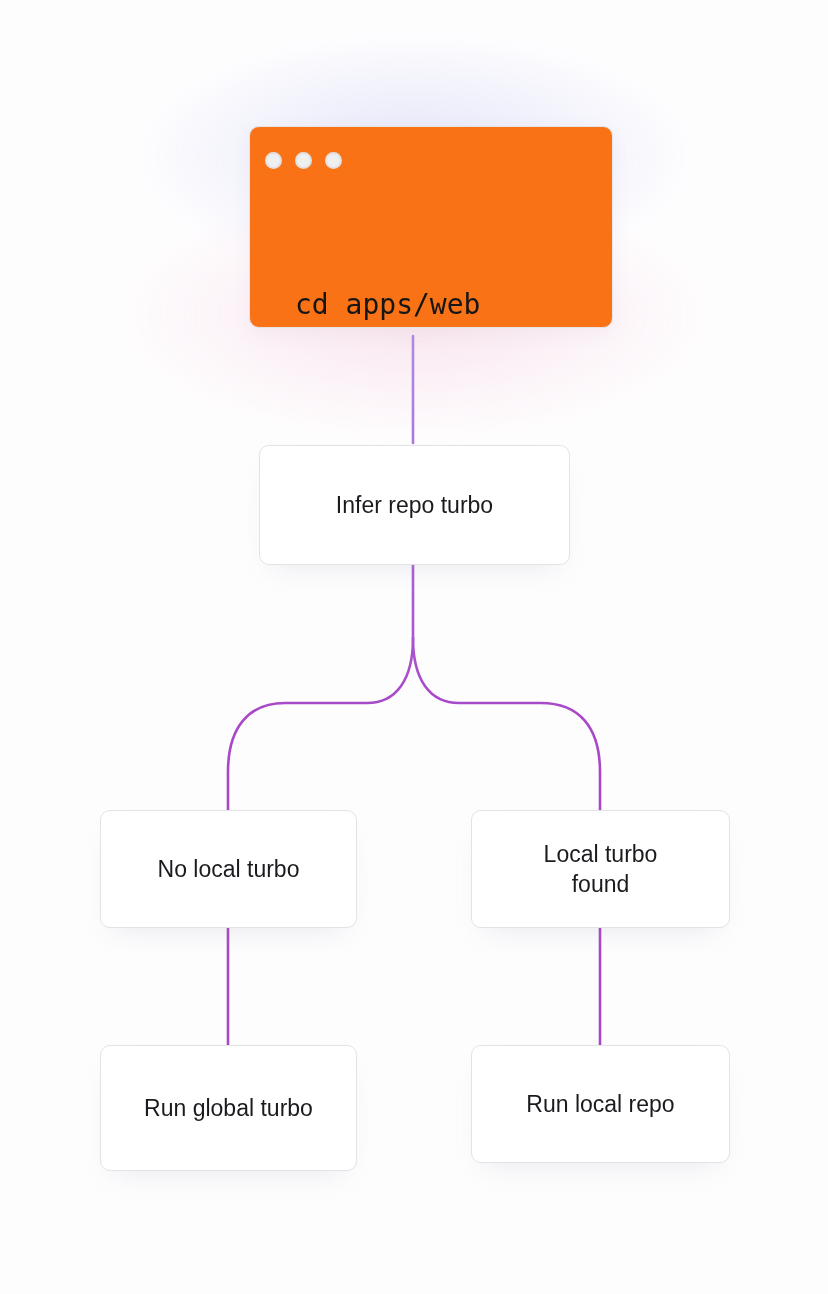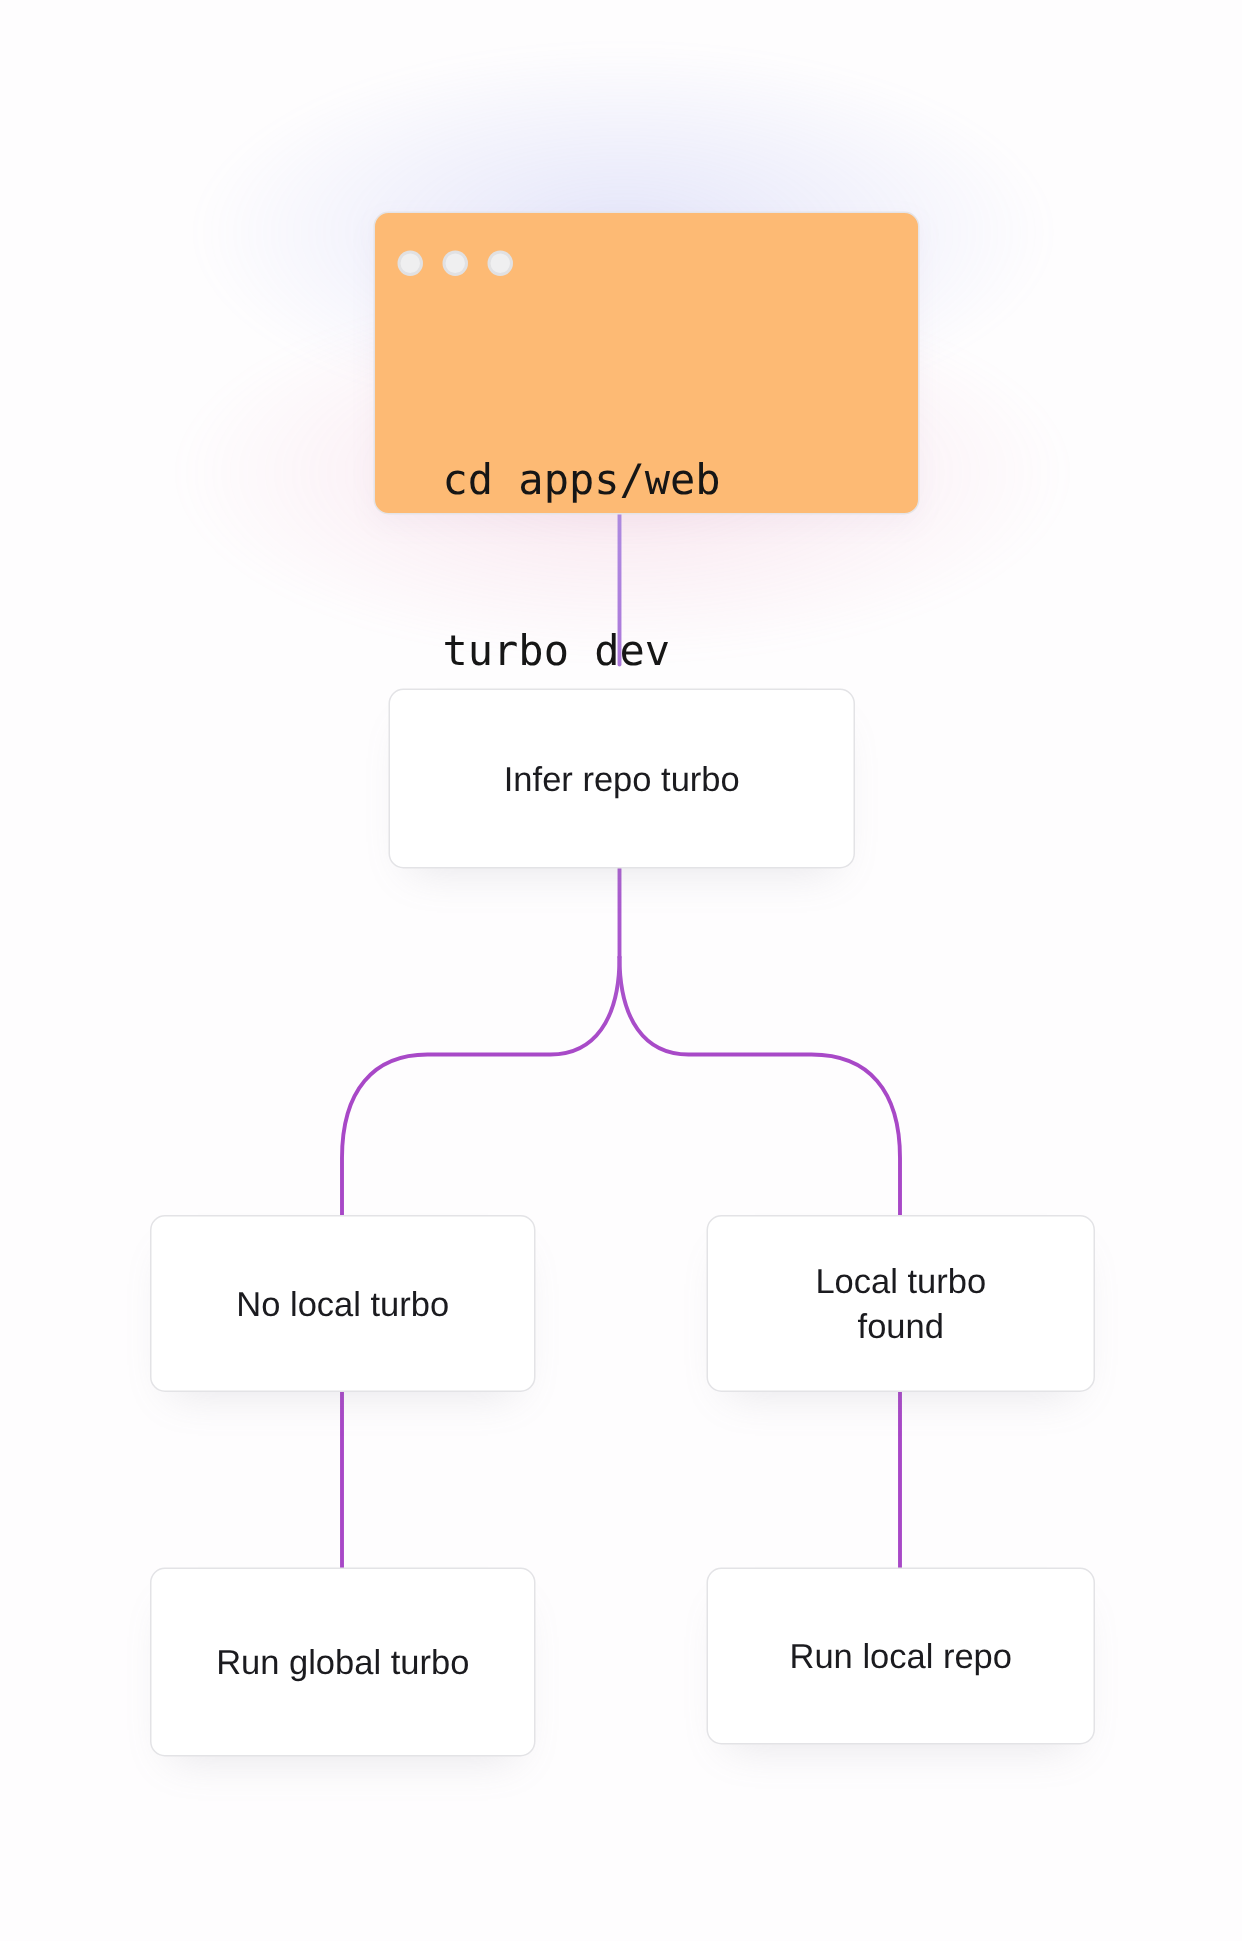--- a/index.html
+++ b/index.html
@@ -27,23 +27,23 @@
     left: 128px; top: 30px; width: 575px; height: 250px;
     background: radial-gradient(closest-side, rgba(140,150,235,0.22), rgba(140,150,235,0.10) 55%, rgba(140,150,235,0) 100%);
   }
   .glow-pink {
     left: 115px; top: 190px; width: 600px; height: 250px;
     background: radial-gradient(closest-side, rgba(228,135,175,0.20), rgba(228,135,175,0.09) 55%, rgba(228,135,175,0) 100%);
   }
   
   .terminal {
     position: absolute;
-    left: 249px; top: 141px;
+    left: 249px; top: 126px;
     width: 364px; height: 202px;
-    background: #fdba74;
+    background: #f97316;
     border: 1px solid #e5e4e7;
     border-radius: 10px;
     box-sizing: border-box;
     box-shadow: 0 6px 18px rgba(150,125,165,0.07);
   }
   .dots {
     position: absolute;
     left: 15px; top: 25px;
     display: flex;
     gap: 13px;
@@ -79,21 +79,21 @@
     box-sizing: border-box;
     display: flex;
     align-items: center;
     justify-content: center;
     text-align: center;
     font-size: 23px;
     line-height: 30px;
     color: #1b1b1f;
     box-shadow: 0 14px 28px -14px rgba(130,130,145,0.20);
   }
-  .node-infer       { left: 259px; top: 459px;  width: 311px; height: 120px; }
+  .node-infer       { left: 259px; top: 445px;  width: 311px; height: 120px; }
   .node-no-local    { left: 100px; top: 810px;  width: 257px; height: 118px; }
   .node-local-found { left: 471px; top: 810px;  width: 259px; height: 118px; }
   .node-run-global  { left: 100px; top: 1045px; width: 257px; height: 126px; }
   .node-run-local   { left: 471px; top: 1045px; width: 259px; height: 118px; }
   .node-local-found .label { max-width: 160px; }
 </style>
 </head>
 <body>
 
 <div class="canvas">
@@ -119,21 +119,20 @@
   </svg>
 
   <div class="terminal">
     <div class="dots">
       <span class="dot"></span>
       <span class="dot"></span>
       <span class="dot"></span>
     </div>
     <div class="term-text">
       <div>cd apps/web</div>
-      <div>turbo dev</div>
     </div>
   </div>
 
   <div class="node node-infer">
     <span class="label">Infer repo turbo</span>
   </div>
 
   <div class="node node-local-found">
     <span class="label">Local turbo found</span>
   </div>

